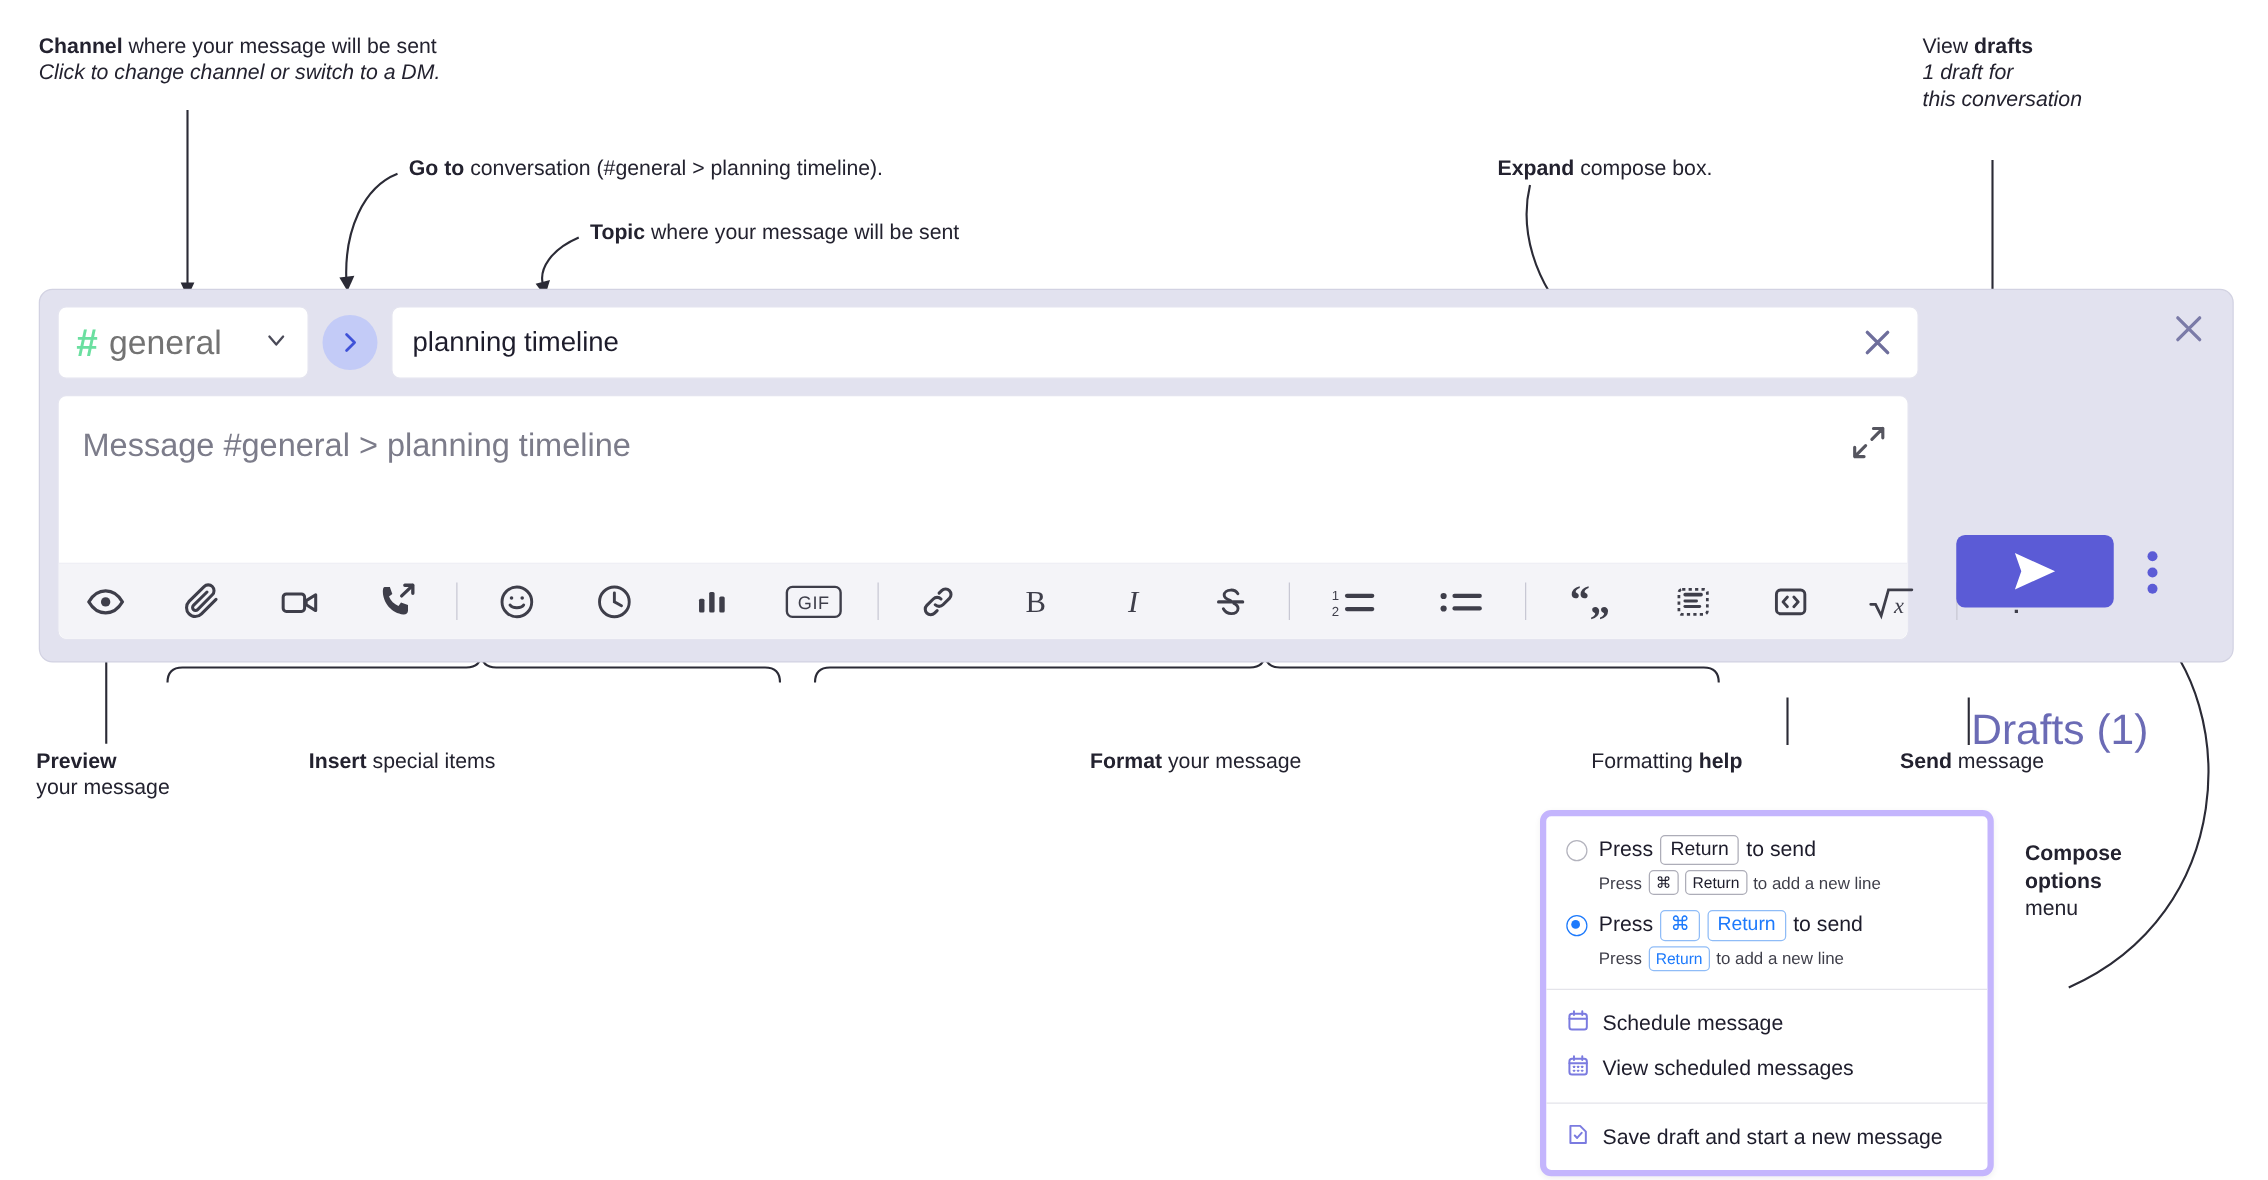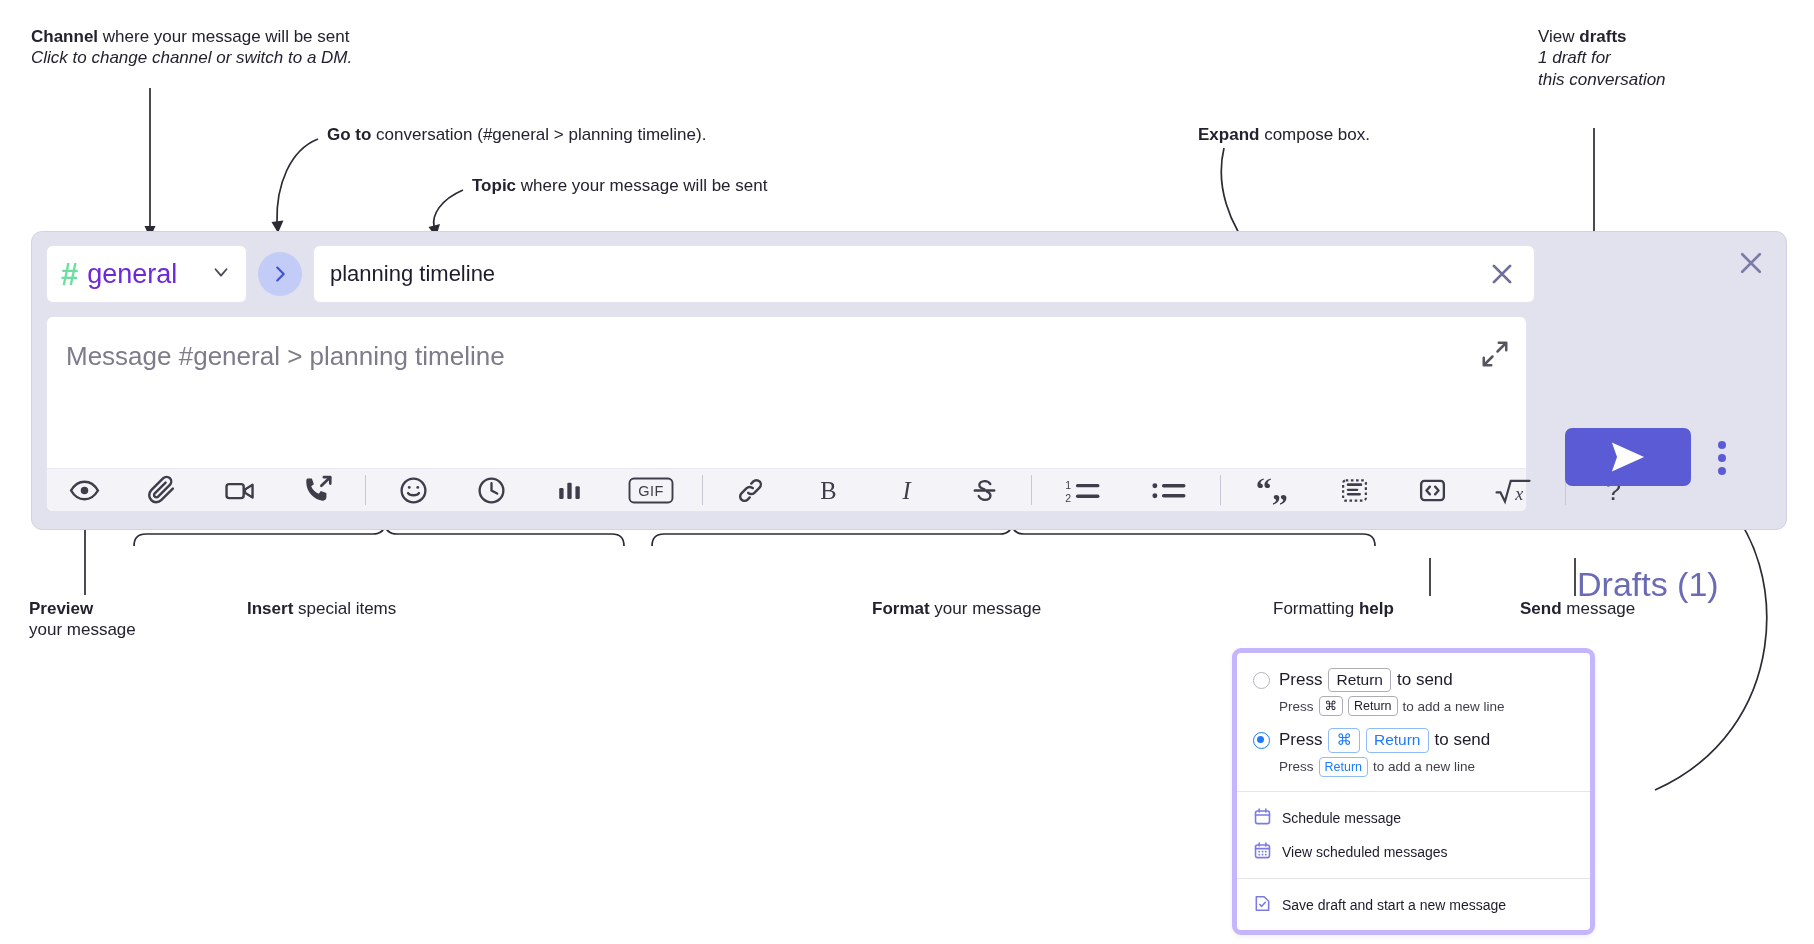--- a/index.html
+++ b/index.html
@@ -29,21 +29,21 @@
     position: absolute; right: 18px; top: 14px; width: 34px; height: 34px;
     display: flex; align-items: center; justify-content: center; cursor: pointer;
   }
 
   .row-top { position: absolute; left: 14px; top: 13px; display: flex; align-items: center; gap: 0; }
   #channel-pill {
     width: 201px; height: 58px; background: #fff; border: 1px solid #e4e4ef; border-radius: 7px;
     display: flex; align-items: center; gap: 9px; padding: 0 14px; cursor: pointer;
   }
   #channel-pill .hash { font-size: 31px; font-weight: 700; color: #6bdfa0; line-height: 1; }
-  #channel-pill .cname { font-size: 27px; color: #6d28d9; }
+  #channel-pill .cname { font-size: 27px; color: #737373; }
   #channel-pill .chev { margin-left: auto; }
 
   #goto-btn {
     width: 44px; height: 44px; border-radius: 50%; background: #c3cbf7;
     display: flex; align-items: center; justify-content: center;
     margin: 0 11px; cursor: pointer;
   }
 
   #topic-field {
     width: 1222px; height: 58px; background: #fff; border: 1px solid #e4e4ef; border-radius: 7px;
@@ -54,21 +54,21 @@
 
   
   #msg-box {
     position: absolute; left: 14px; top: 84px; width: 1481px; height: 196px;
     background: #ffffff; border: 1px solid #e4e4ef; border-radius: 7px;
   }
   #msg-placeholder { position: absolute; left: 19px; top: 24px; font-size: 26px; color: #7c7c8a; }
   #expand-btn { position: absolute; right: 12px; top: 18px; width: 38px; height: 38px; display:flex; align-items:center; justify-content:center; cursor:pointer; }
 
   #toolbar {
-    position: absolute; left: 0; bottom: 0; width: 100%; height: 43px;
+    position: absolute; left: 0; bottom: 0; width: 100%; height: 61px;
     background: #f4f4f8; border-top: 1px solid #e9e9f1; border-radius: 0 0 7px 7px;
     display: flex; align-items: center; padding: 0 14px; gap: 12px;
   }
   .tb { width: 46px; height: 46px; display: flex; align-items: center; justify-content: center; cursor: pointer; flex: none; }
   .tb.wide { width: 54px; }
   .sep { width: 1px; height: 30px; background: #c8c8d4; margin: 0 12px; flex: none; }
   .spacer-sm { width: 8px; flex: none; }
 
   
   #send-btn {
@@ -90,21 +90,21 @@
   .opt-row { display: flex; align-items: center; gap: 9px; padding: 3px 16px; cursor: pointer; }
   .radio { width: 17px; height: 17px; border-radius: 50%; border: 1.8px solid #b4b4be; flex: none; position: relative; background: #fff; }
   .radio.on { border-color: #1d7afc; }
   .radio.on::after { content:""; position: absolute; left: 3.2px; top: 3.2px; width: 7px; height: 7px; border-radius: 50%; background: #1d7afc; }
   .opt-main { font-size: 17px; color: #1d1c2b; display: flex; align-items: center; gap: 6px; white-space: nowrap; }
   .opt-sub { font-size: 13.5px; color: #3f3f4a; display: flex; align-items: center; gap: 5px; padding: 1px 16px 5px 42px; white-space: nowrap; }
   .key { border: 1px solid #adadb8; border-radius: 4px; padding: 1px 7px; font-size: 15.5px; background: #fff; color: #1d1c2b; line-height: 1.3; }
   .key.sm { font-size: 12.5px; padding: 1px 5px; }
   .key.blue { border-color: #8fbcf7; color: #1d7afc; }
   .menu-div { height: 1px; background: #e4e4ea; margin: 9px 0; }
-  .mi { display: flex; align-items: center; gap: 10px; padding: 6px 16px; font-size: 14px; color: #1d1c2b; cursor: pointer; white-space: nowrap; }
+  .mi { display: flex; align-items: center; gap: 10px; padding: 6px 16px; font-size: 17px; color: #1d1c2b; cursor: pointer; white-space: nowrap; }
 </style>
 </head>
 <body>
 
 <div id="stage">
 
   <svg class="lines" viewBox="0 0 1814 944">
     <g fill="none" stroke="#2b2b36" stroke-width="1.7">
 
       <path d="M150 88 L150 228"></path>
@@ -178,20 +178,25 @@
   </div>
 
   <div class="anno sz-lg" style="left:1273px; top:598px;">
     <span>Formatting </span><b>help</b>
   </div>
 
   <div class="anno sz-lg" style="left:1520px; top:598px;">
     <b>Send</b><span> message</span>
   </div>
 
+  <div class="anno sz-lg" style="left:1620px; top:672px; line-height:1.3;">
+    <div><b>Compose</b></div>
+    <div><b>options</b></div>
+    <div><span>menu</span></div>
+  </div>
 
   <div id="compose">
 
     <div id="panel-close">
       <svg width="30" height="30" viewBox="0 0 24 24" fill="none" stroke="#7b7ba8" stroke-width="2.1" stroke-linecap="round">
           <path d="M5 5 L19 19 M19 5 L5 19"></path>
         </svg>
     </div>
 
     <div class="row-top">

